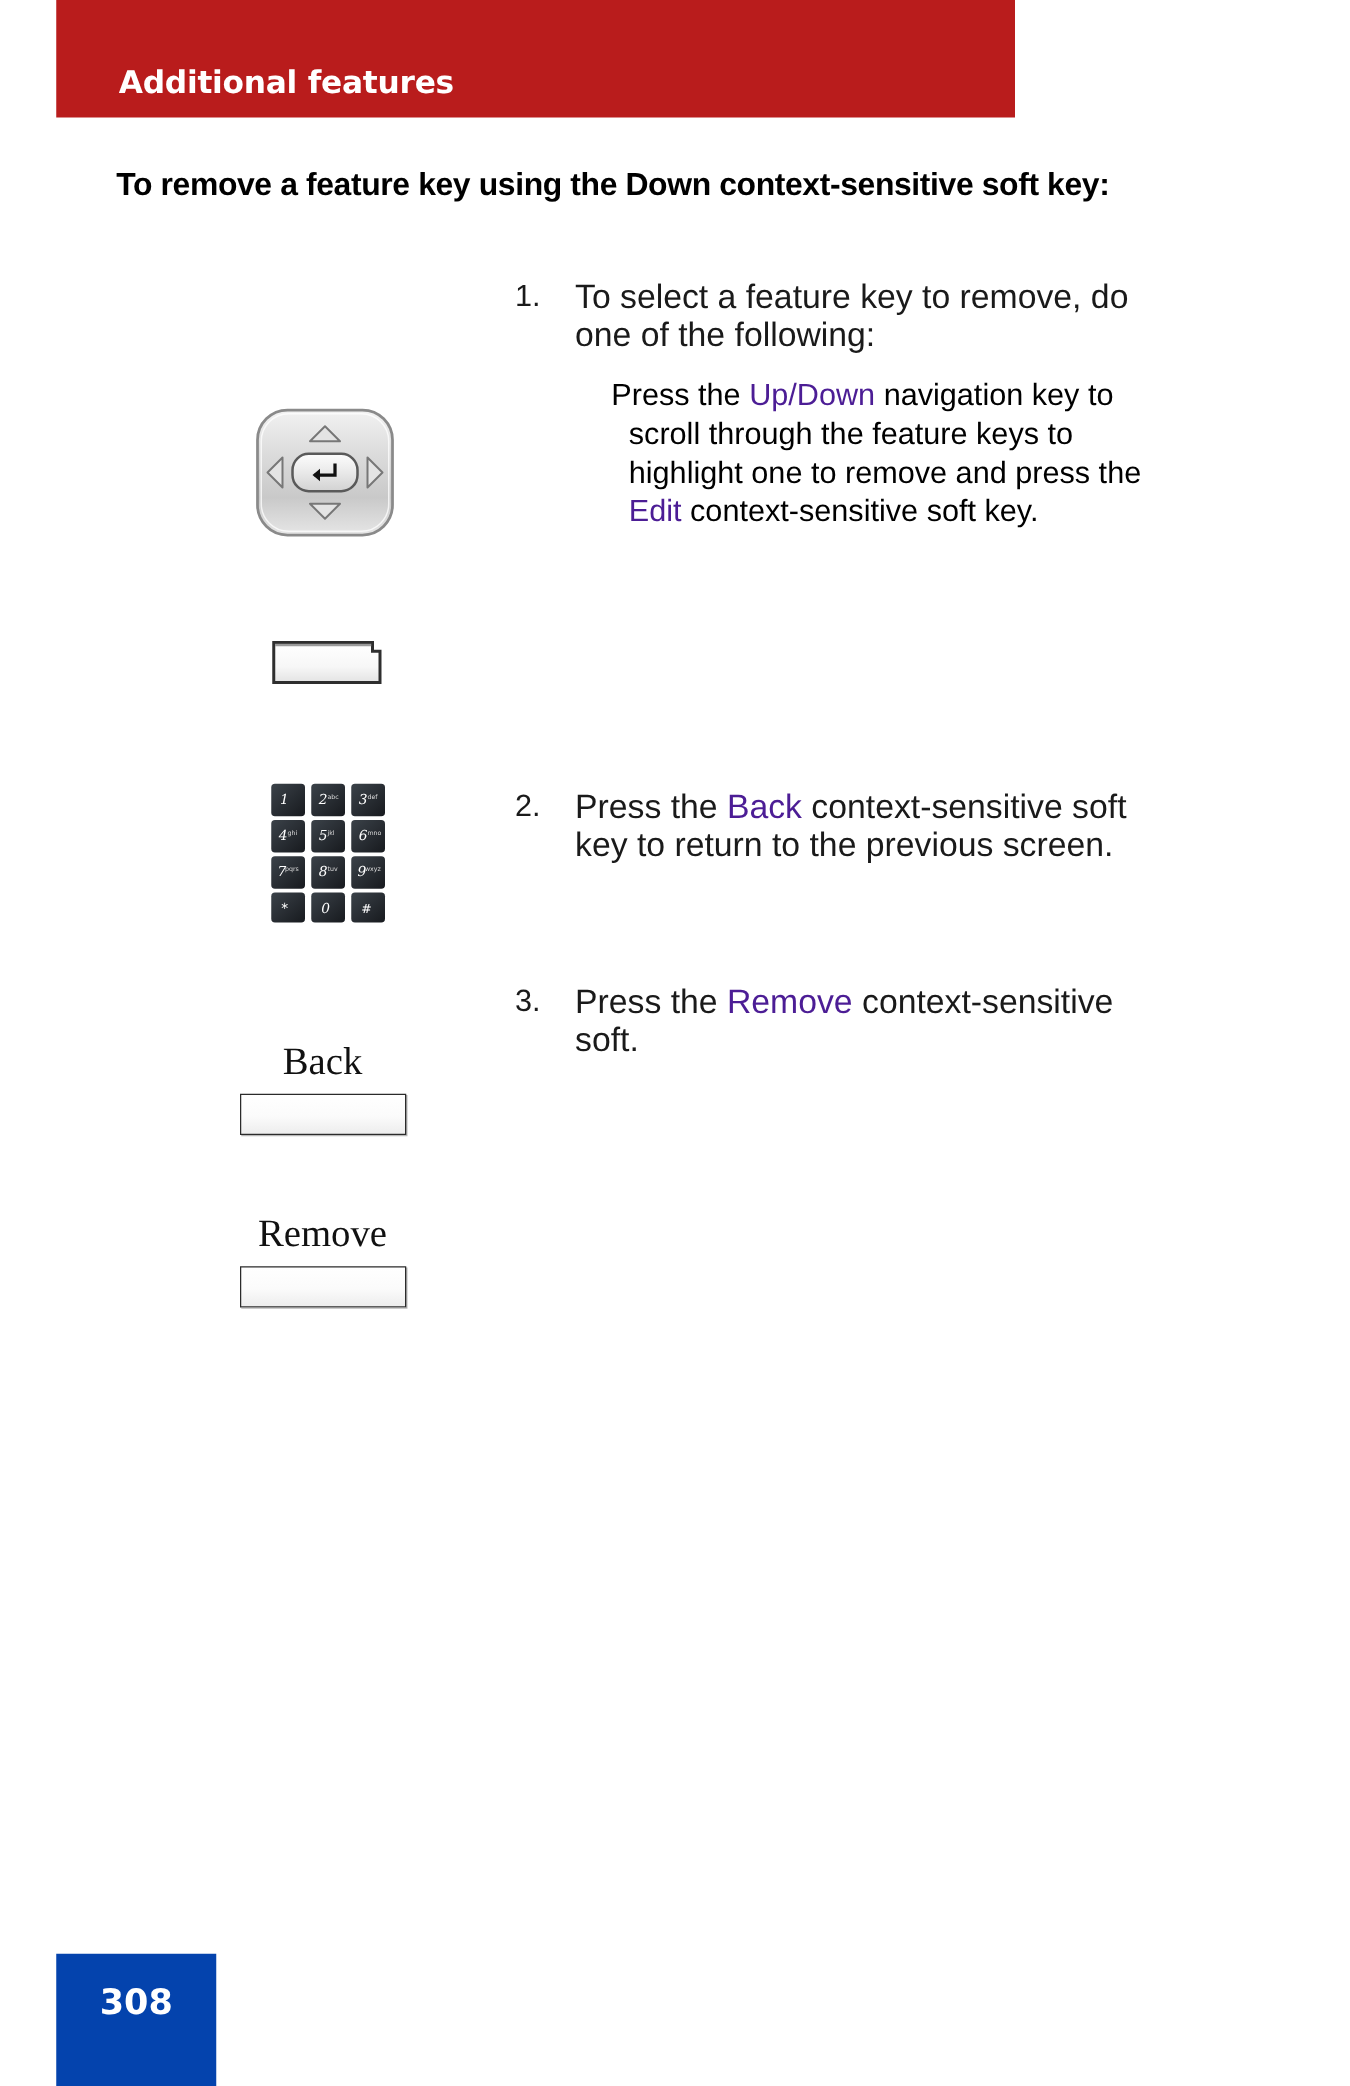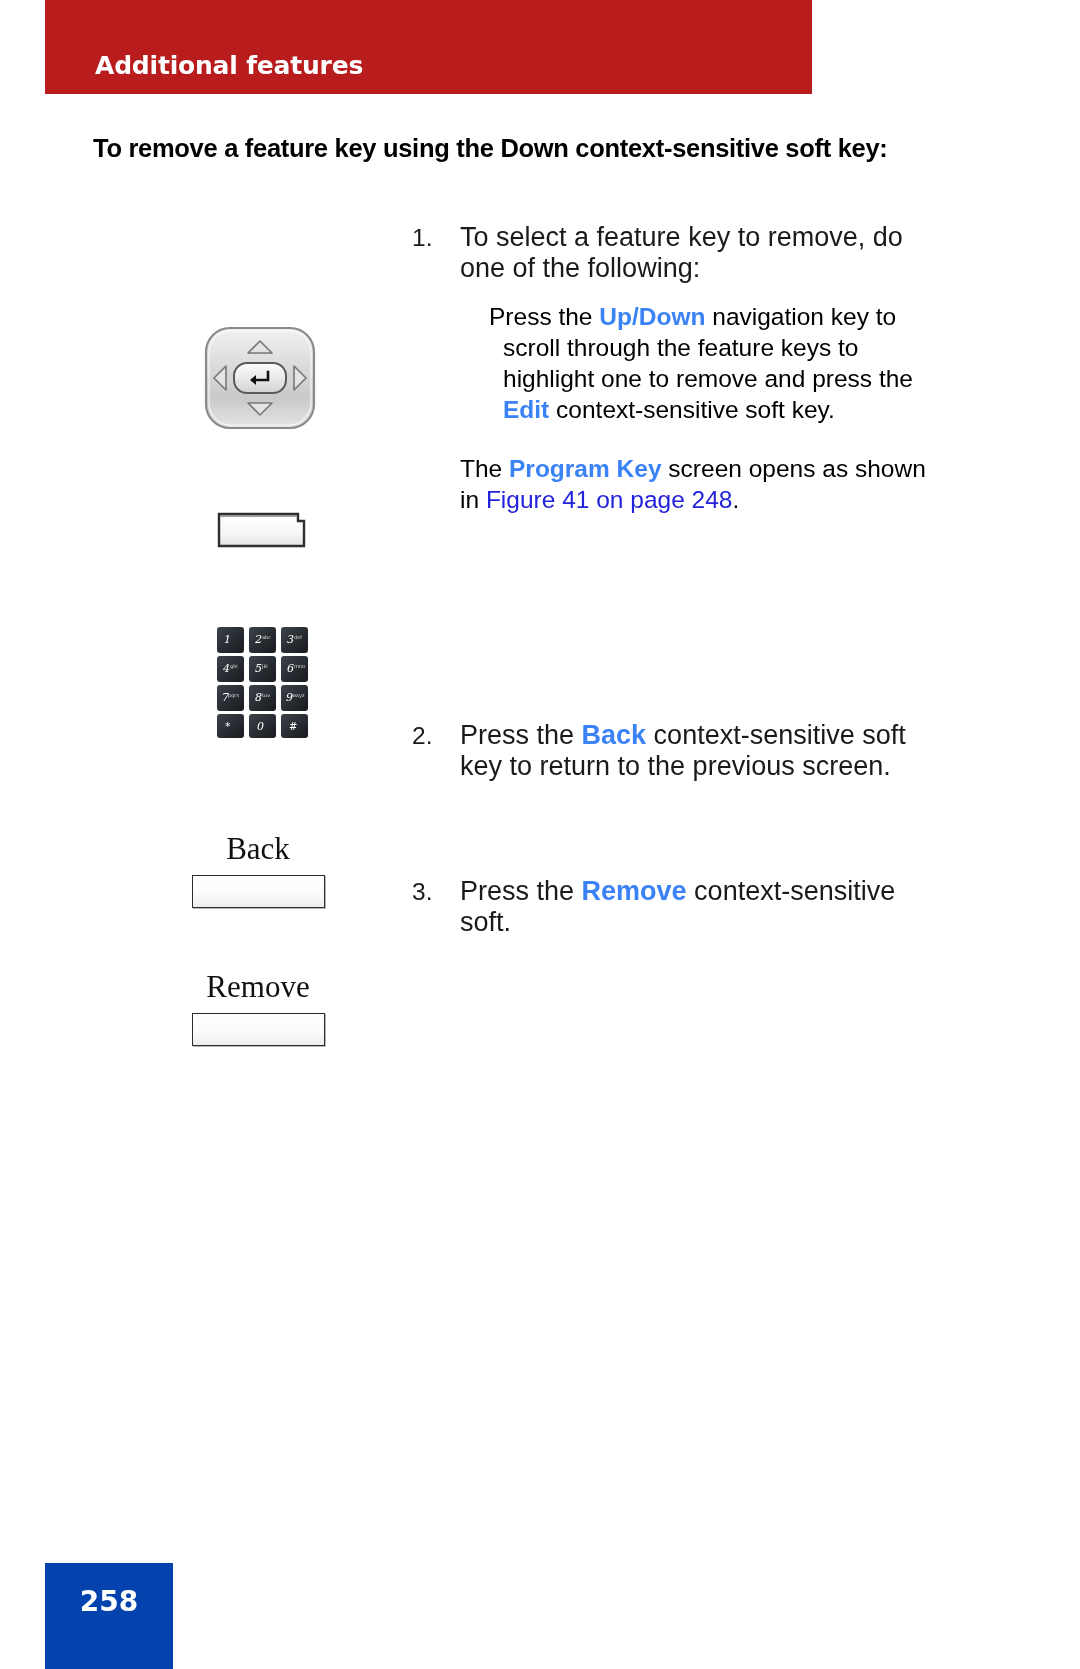--- a/index.html
+++ b/index.html
@@ -87,21 +87,21 @@
     font-size: 24.5px;
     line-height: 31px;
     text-indent: -14px;
     padding-left: 14px;
   }
   .plain-para {
     margin-left: 48px;
     font-size: 24.5px;
     line-height: 31px;
   }
-  .b { font-weight: bold; color: #3b82f6; }
+  .b { font-weight: normal; color: #4c1d95; }
   .lnk { color: #2222dd; }
   .mono {
     font-family: "Liberation Mono", "DejaVu Sans Mono", monospace;
     font-size: 23px;
     letter-spacing: 0.4px;
   }
 
   
   .illus-col { position: absolute; left: 0; top: 0; width: 412px; height: 100%; }
 
@@ -275,36 +275,33 @@
   <div class="step">
     <span class="step-num">1.</span>
     <div class="step-body">To select a feature key to remove, do one of the following:</div>
   </div>
 
   <div class="sub-para">
     <span>Press the  </span><span class="b">Up</span><span class="b">/</span><span class="b">Down</span><span> navigation key to scroll through the feature keys to highlight one to remove and press the </span><span class="b">Edit</span><span> context-sensitive soft key.</span>
   </div>
 
 
-  <div class="plain-para" style="margin-top:28px;">
-    <span>The </span><span class="b">Program Key</span><span> screen opens as shown in </span><span class="lnk">Figure 41 on page 248</span><span>.</span>
-  </div>
 
   <div class="step" style="margin-top:205px;">
     <span class="step-num">2.</span>
     <div class="step-body">
       <span>Press the </span><span class="b">Back</span><span> context-sensitive soft key to return to the previous screen.</span>
     </div>
   </div>
 
   <div class="step" style="margin-top:94px;">
     <span class="step-num">3.</span>
     <div class="step-body">
       <span>Press the </span><span class="b">Remove</span><span> context-sensitive soft.</span>
     </div>
   </div>
 
 
 </div>
 
 <div class="page-footer">
-  <div class="page-number">258</div>
+  <div class="page-number">308</div>
 </div>
 
 </body></html>

